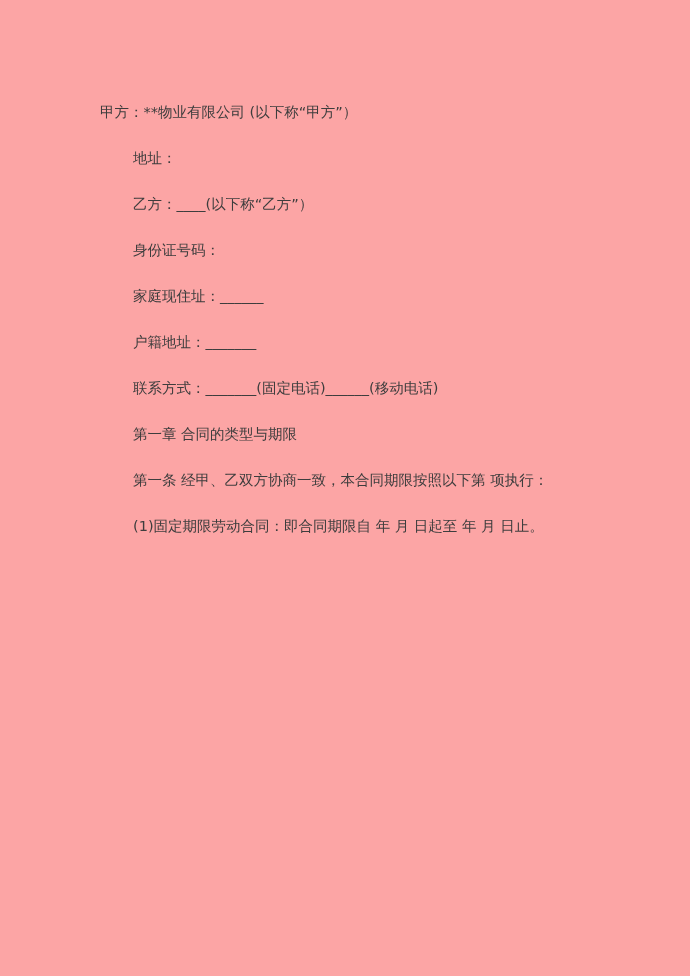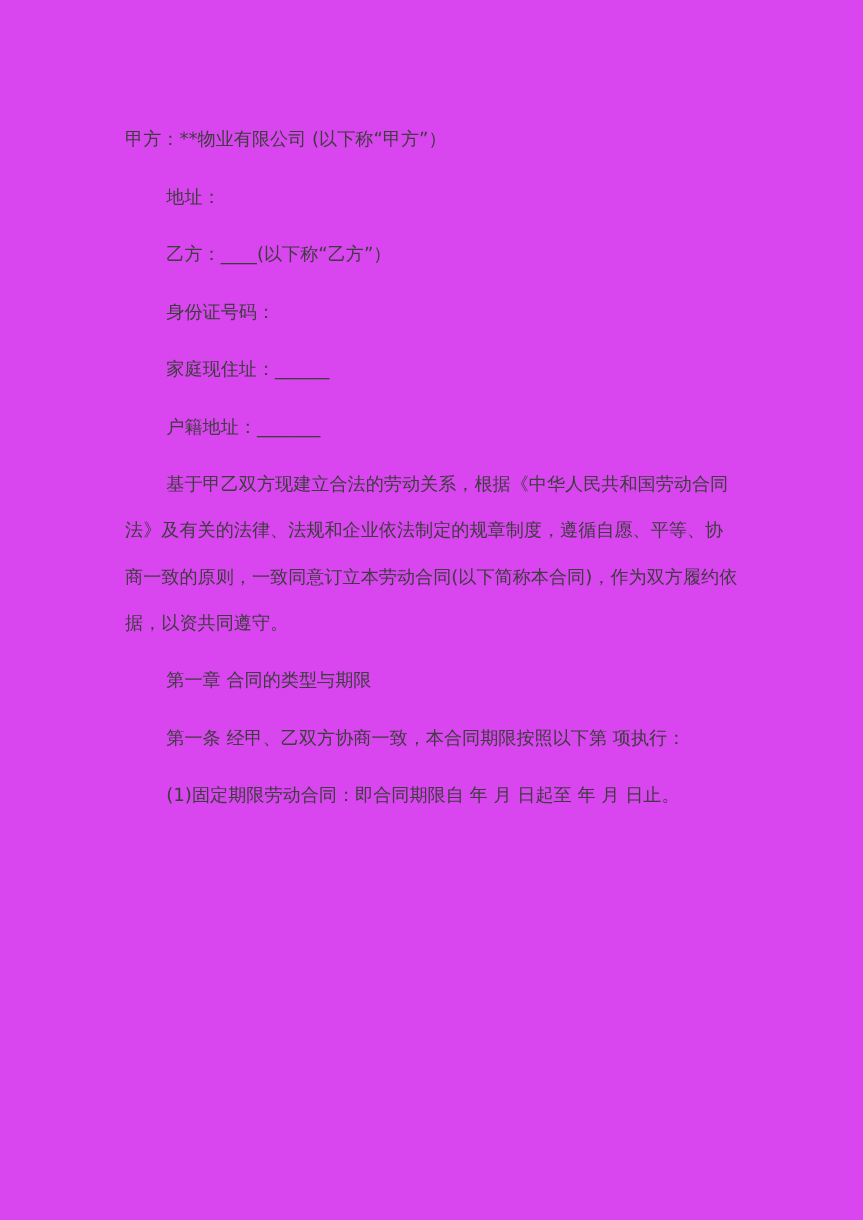--- a/index.html
+++ b/index.html
@@ -4,21 +4,21 @@
 <style>
   html, body {
     margin: 0;
     padding: 0;
     background: #ffffff;
   }
   .page {
     position: relative;
     width: 690px;
     height: 976px;
-    background: #d946ef;
+    background: #fca5a5;
     overflow: hidden;
     font-family: "DejaVu Sans", "Liberation Sans", sans-serif;
   }
   .doc {
     position: absolute;
     left: 100px;
     top: 94px;
     width: 492px;
     color: #3d3d3d;
     font-size: 14.5px;
@@ -50,23 +50,23 @@
 
 
     <p class="indent-first">乙方：____(以下称“乙方”）</p>
 
     <p class="indent-first">身份证号码：</p>
 
     <p class="indent-first">家庭现住址：______</p>
 
     <p class="indent-first">户籍地址：_______</p>
 
+    <p class="indent-first">联系方式：_______(固定电话)______(移动电话)</p>
 
 
-    <p class="indent-first">基于甲乙双方现建立合法的劳动关系，根据《中华人民共和国劳动合同法》及有关的法律、法规和企业依法制定的规章制度，遵循自愿、平等、协商一致的原则，一致同意订立本劳动合同(以下简称本合同)，作为双方履约依据，以资共同遵守。</p>
 
     <p class="indent-first chapter-heading">第一章 合同的类型与期限</p>
 
     <p class="indent-first">第一条 经甲、乙双方协商一致，本合同期限按照以下第 项执行：</p>
 
     <p class="indent-first">(1)固定期限劳动合同：即合同期限自 年 月 日起至 年 月 日止。</p>
 
 
   </div>
 </div>

